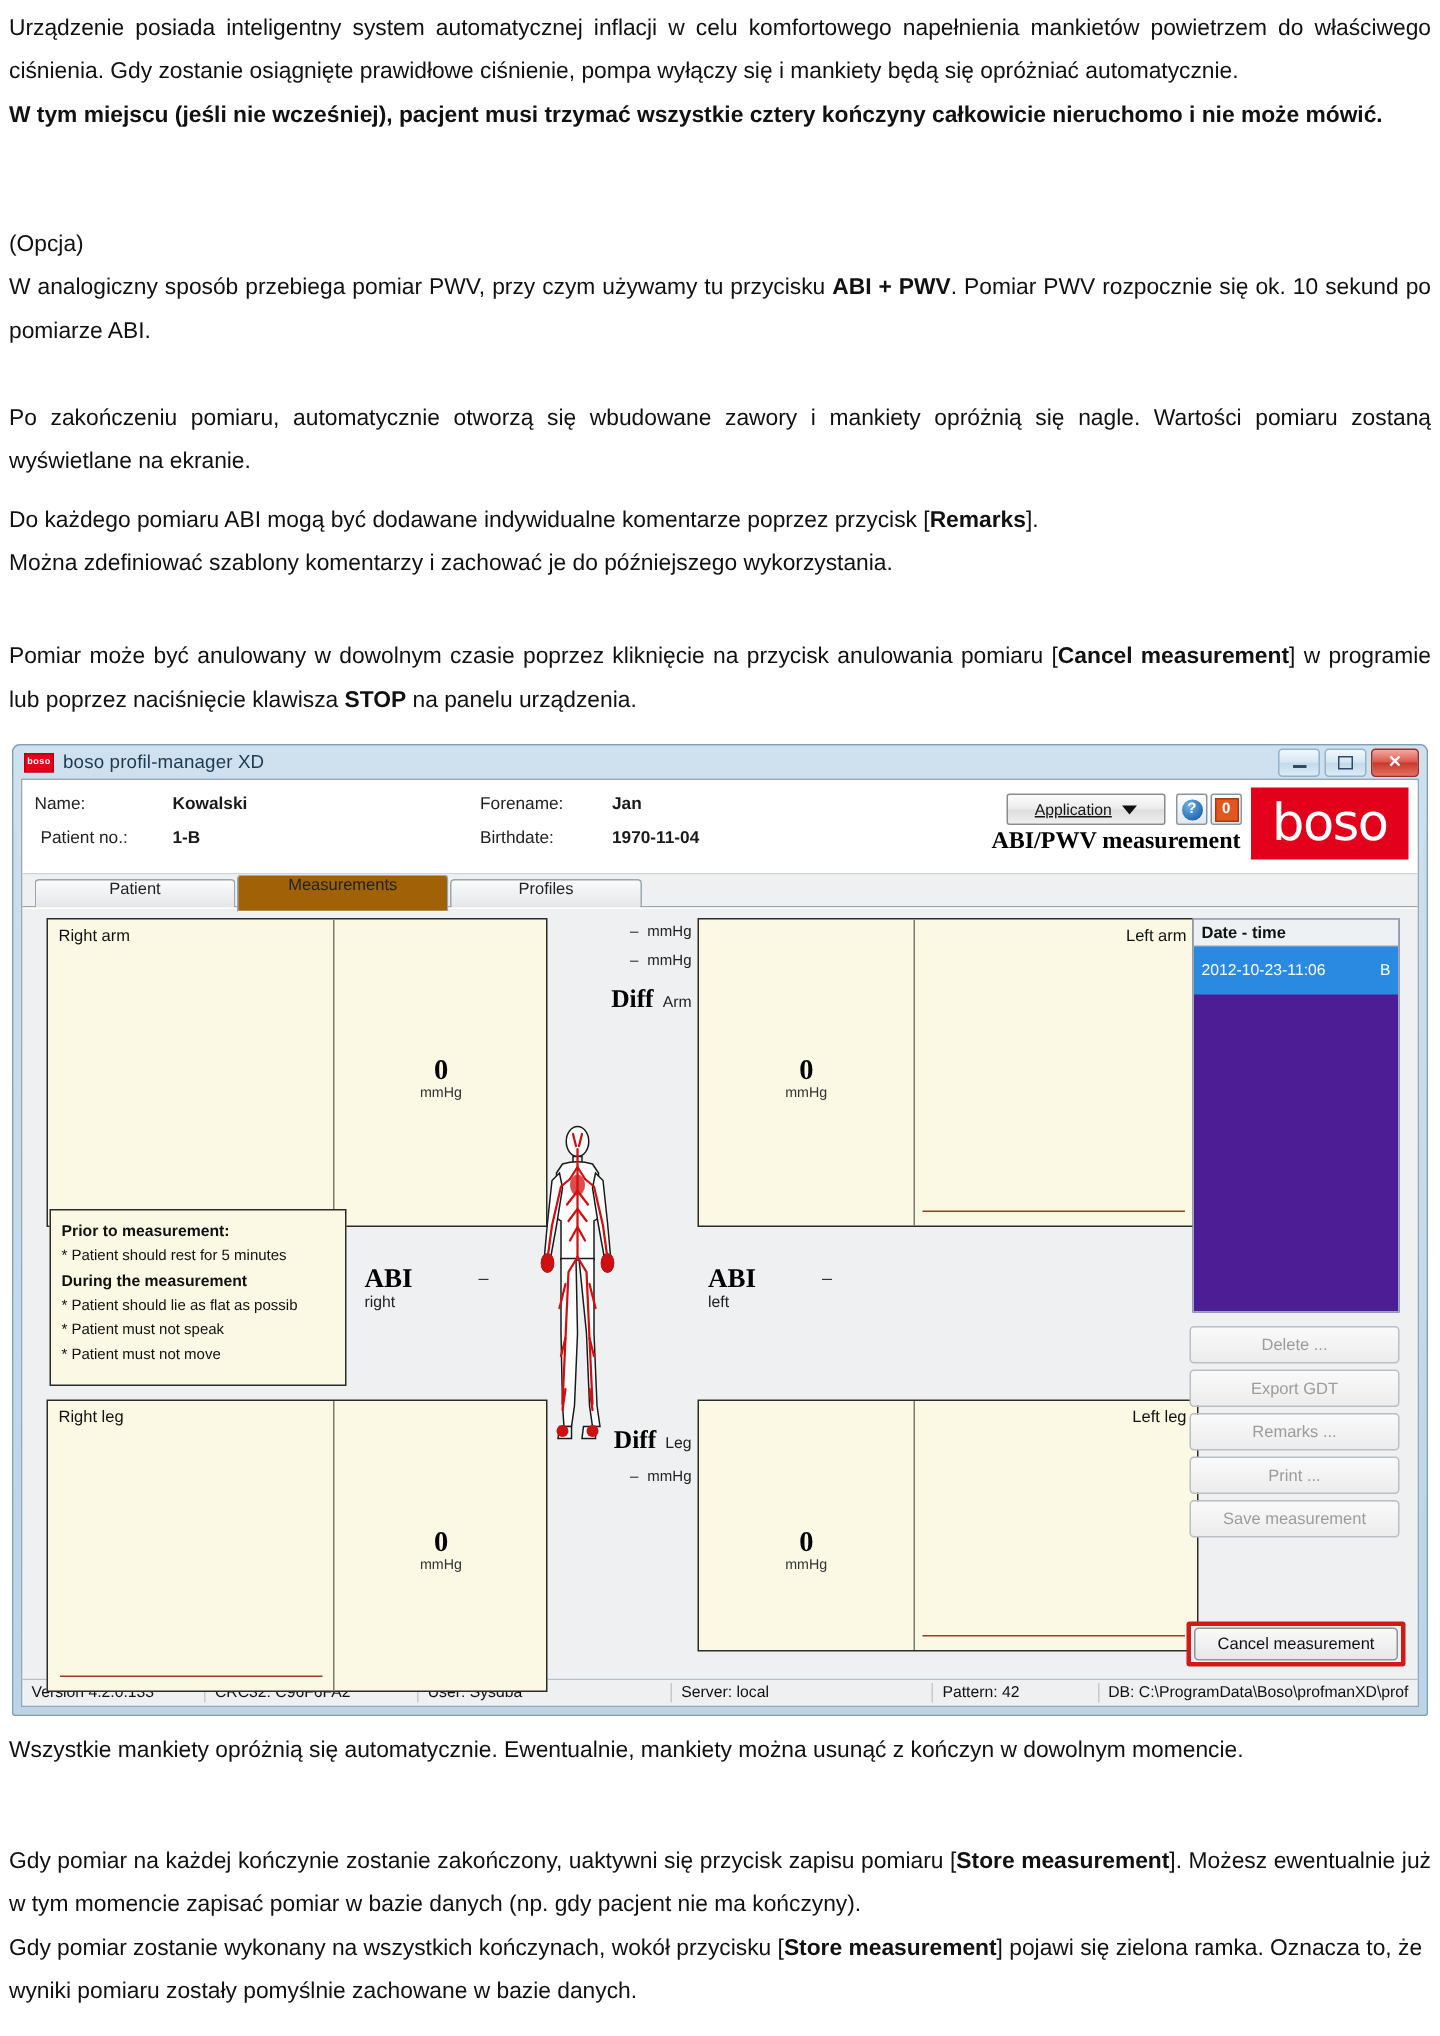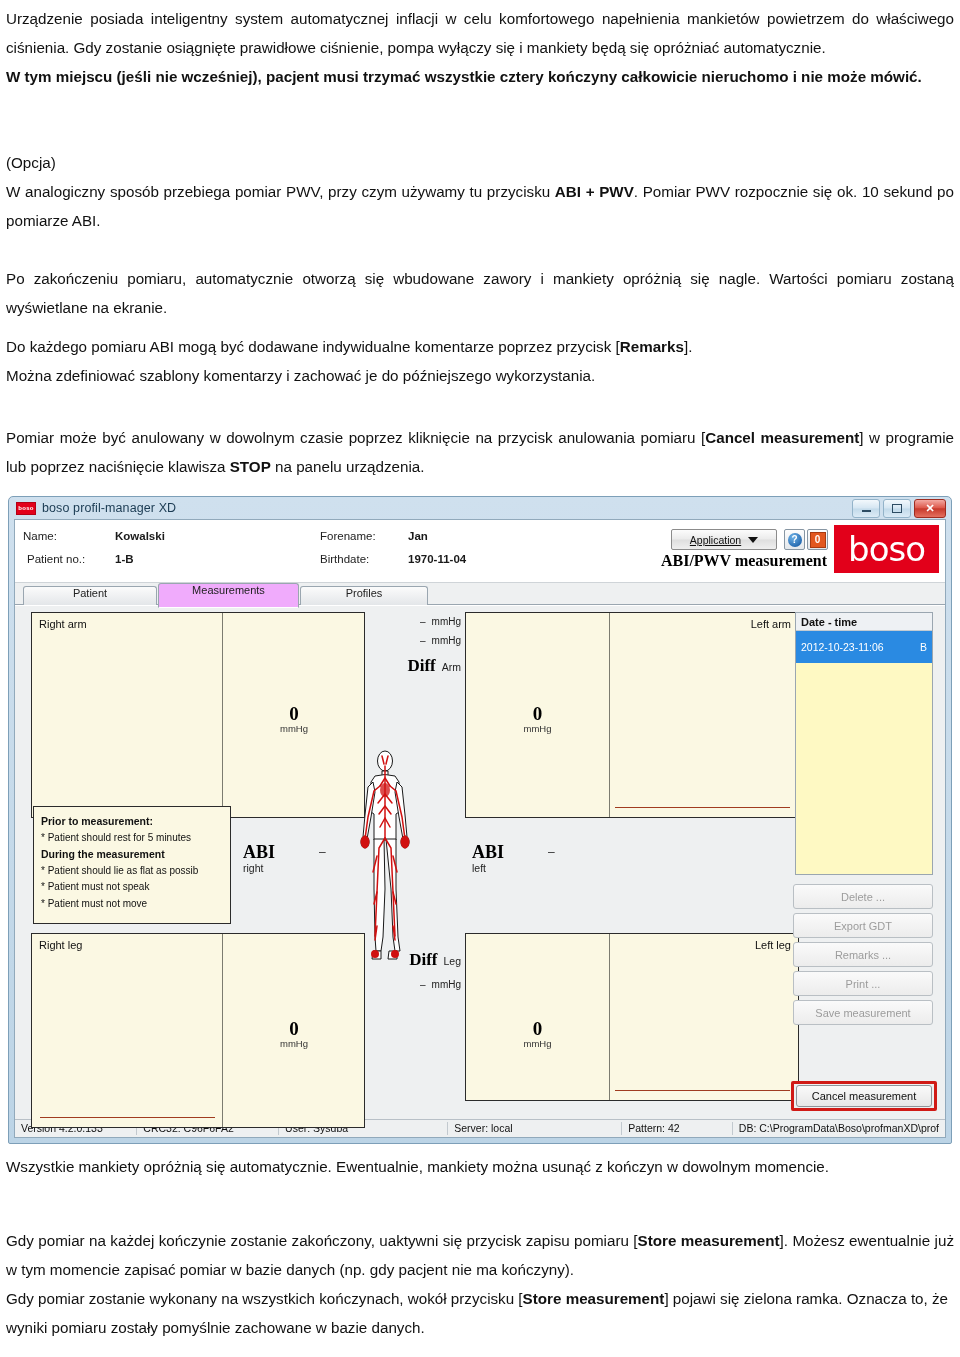--- a/index.html
+++ b/index.html
@@ -120,21 +120,21 @@
   }
   .tab{
     position:absolute;top:3px;height:19px;
     border:1px solid #9aa6b0;border-bottom:none;
     border-radius:3px 3px 0 0;
     background:linear-gradient(180deg,#fbfbfb,#e2e5e8);
     display:flex;justify-content:center;
     font-size:11px;color:#222;
   }
   .tab.active{
-    top:0;height:23px;background:#f0abfc;border-bottom:1px solid #fff;z-index:3;
+    top:0;height:23px;background:#a16207;border-bottom:1px solid #fff;z-index:3;
   }
 
   
   .content{
     position:relative;flex:1;background:#eef0f1;
     border-top:1px solid #fff;
   }
 
   .panel{
     position:absolute;background:#fbf8e3;border:1px solid #2b2b2b;
@@ -171,21 +171,21 @@
     position:absolute;left:18px;top:200px;width:198px;height:118px;
     background:#fbf8e3;border:1px solid #2b2b2b;box-sizing:border-box;
     padding:6px 5px 0 7px;overflow:hidden;
   }
   .hints div{font-size:10px;line-height:16.5px;color:#111;white-space:nowrap;}
   .hints div.h{font-weight:bold;font-size:10.5px;}
 
   
   .list-box{
     position:absolute;right:12px;top:6px;width:138px;height:263px;
-    background:#fef9c3;border:1px solid #9aa6b0;box-sizing:border-box;
+    background:#4c1d95;border:1px solid #9aa6b0;box-sizing:border-box;
   }
   .list-head{
     height:17px;background:#eef1f4;border-bottom:1px solid #c3cbd2;
     display:flex;align-items:center;padding-left:5px;
     font-size:11px;font-weight:bold;color:#111;
   }
   .list-row{
     height:32px;background:#2a8ae2;color:#fff;
     display:flex;align-items:center;justify-content:space-between;
     padding:0 5px;font-size:10.5px;

